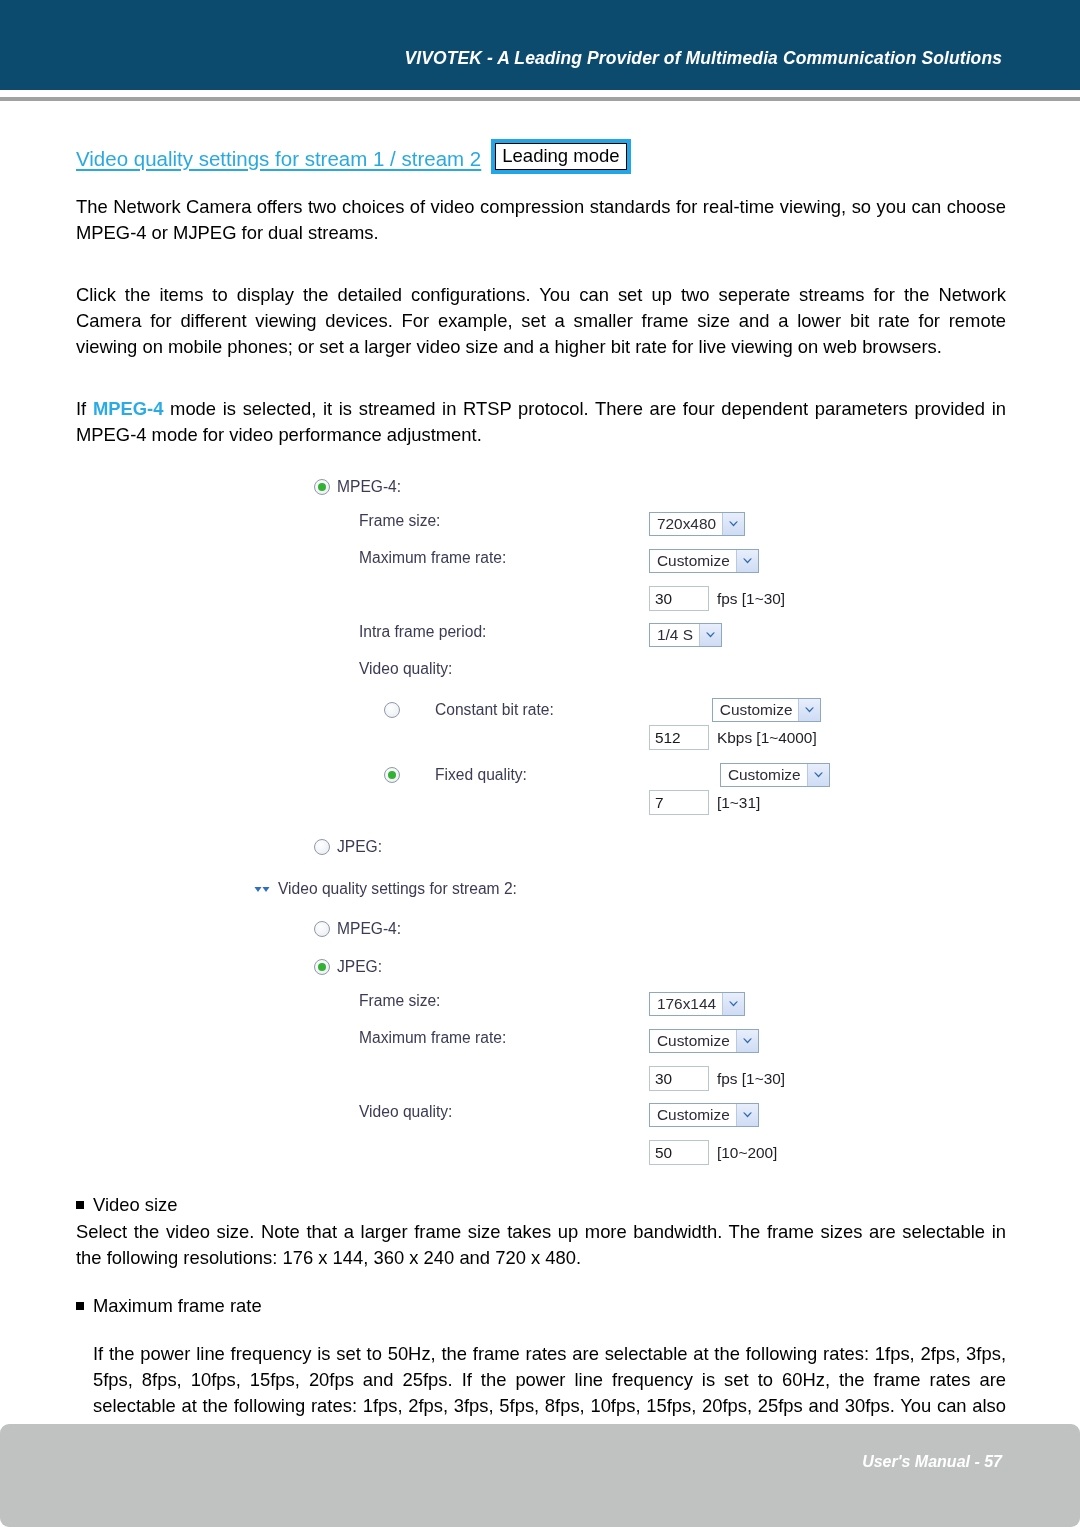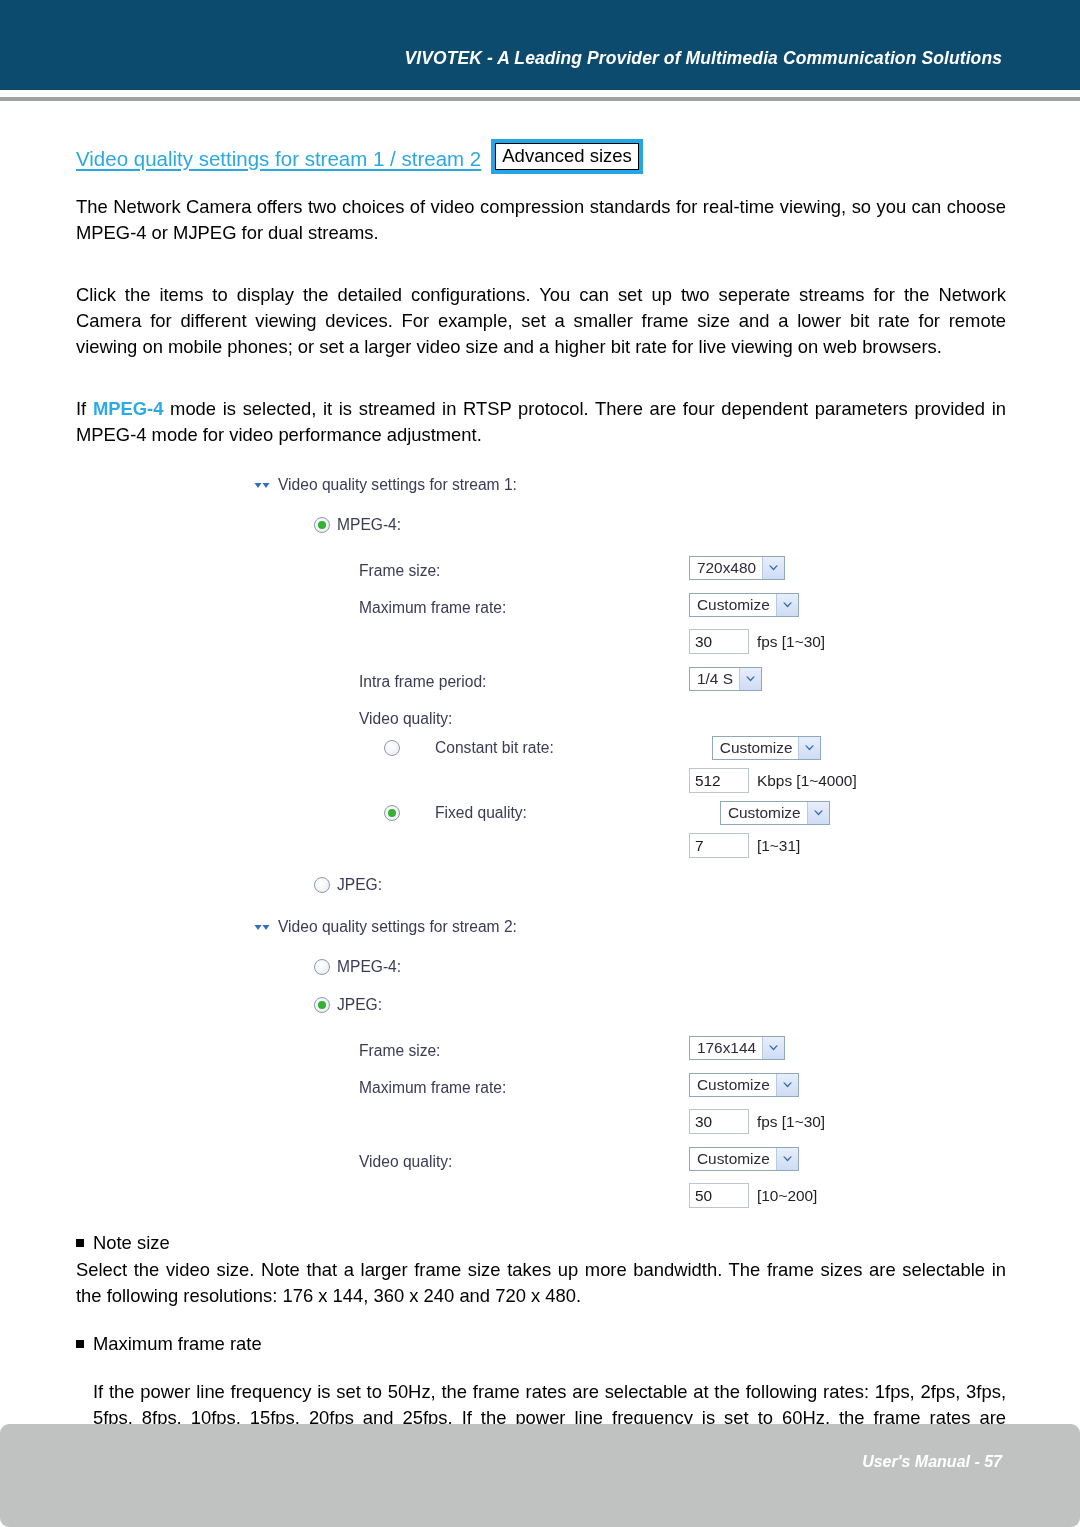--- a/index.html
+++ b/index.html
@@ -141,24 +141,23 @@
     position: absolute;
     left: 3px; top: 3px;
     width: 8px; height: 8px;
     border-radius: 50%;
     background: #33b133;
   }
   .radio-label { font-size: 15.6px; }
 
   .field-row {
     display: flex;
-    align-items: flex-end;
+    align-items: flex-start;
     height: 30px;
     margin-bottom: 7px;
-    gap: 40px;
   }
   .field-label {
     width: 290px;
     margin-left: 105px;
     font-size: 15.6px;
     color: #3b3b55;
     flex: 0 0 auto;
   }
   .ctrl-col {
     margin-left: 0;
@@ -265,161 +264,152 @@
 
 <div class="header-bar">
   <div class="header-title">VIVOTEK - A Leading Provider of Multimedia Communication Solutions</div>
 </div>
 <div class="header-rule"></div>
 
 <div class="content">
 
   <div class="title-row">
     <span class="section-title">Video quality settings for stream 1 / stream 2</span>
-    <span class="adv-badge">Advanced sizes</span>
+    <span class="adv-badge">Leading mode</span>
   </div>
 
   <div class="gap-sm"></div>
   <p class="body">The Network Camera offers two choices of video compression standards for real-time viewing, so you can choose MPEG-4 or MJPEG for dual streams.</p>
 
   <div class="gap-md"></div>
   <p class="body">Click the items to display the detailed configurations. You can set up two seperate streams for the Network Camera for different viewing devices. For example, set a smaller frame size and a lower bit rate for remote viewing on mobile phones; or set a larger video size and a higher bit rate for live viewing on web browsers.</p>
 
   <div class="gap-md"></div>
   <p class="body"><span>If </span><span class="mpeg-hl">MPEG-4</span><span> mode is selected, it is streamed in RTSP protocol. There are four dependent parameters provided  in MPEG-4 mode for video performance adjustment.</span></p>
 
   <div class="panel">
+
+
+    <div class="radio-row">
+      <span class="radio on"></span>
+      <span class="radio-label">MPEG-4:</span>
+    </div>
+
+    <div class="field-row">
+      <span class="field-label">Frame size:</span>
+      <span class="ctrl-col">
+        <span class="sel">
+          <span class="val">720x480</span>
+          <span class="arrowbtn">
+            <svg width="11" height="8" viewBox="0 0 11 8">
+                <path d="M1 1.6 L5.5 6.4 L10 1.6 L8.4 1.6 L5.5 4.6 L2.6 1.6 Z" fill="#2e6bb5"></path>
+              </svg>
+          </span>
+        </span>
+      </span>
+    </div>
+
+    <div class="field-row">
+      <span class="field-label">Maximum frame rate:</span>
+      <span class="ctrl-col">
+        <span class="sel">
+          <span class="val">Customize</span>
+          <span class="arrowbtn">
+            <svg width="11" height="8" viewBox="0 0 11 8">
+                <path d="M1 1.6 L5.5 6.4 L10 1.6 L8.4 1.6 L5.5 4.6 L2.6 1.6 Z" fill="#2e6bb5"></path>
+              </svg>
+          </span>
+        </span>
+      </span>
+    </div>
+
+    <div class="field-row">
+      <span class="field-label"></span>
+      <span class="ctrl-col">
+        <span class="txt">30</span>
+        <span class="suffix">fps [1~30]</span>
+      </span>
+    </div>
+
+    <div class="field-row">
+      <span class="field-label">Intra frame period:</span>
+      <span class="ctrl-col">
+        <span class="sel">
+          <span class="val">1/4 S</span>
+          <span class="arrowbtn">
+            <svg width="11" height="8" viewBox="0 0 11 8">
+                <path d="M1 1.6 L5.5 6.4 L10 1.6 L8.4 1.6 L5.5 4.6 L2.6 1.6 Z" fill="#2e6bb5"></path>
+              </svg>
+          </span>
+        </span>
+      </span>
+    </div>
+
+    <div class="field-row">
+      <span class="field-label">Video quality:</span>
+    </div>
+
+    <div class="radio-row indent2" style="margin-bottom:2px;">
+      <span class="radio"></span>
+      <span class="radio-label">Constant bit rate:</span>
+      <span class="ctrl-col" style="margin-left:130px;">
+        <span class="sel">
+          <span class="val">Customize</span>
+          <span class="arrowbtn">
+            <svg width="11" height="8" viewBox="0 0 11 8">
+                <path d="M1 1.6 L5.5 6.4 L10 1.6 L8.4 1.6 L5.5 4.6 L2.6 1.6 Z" fill="#2e6bb5"></path>
+              </svg>
+          </span>
+        </span>
+      </span>
+    </div>
+
+    <div class="field-row">
+      <span class="field-label"></span>
+      <span class="ctrl-col">
+        <span class="txt">512</span>
+        <span class="suffix">Kbps [1~4000]</span>
+      </span>
+    </div>
+
+    <div class="radio-row indent2" style="margin-bottom:2px;">
+      <span class="radio on"></span>
+      <span class="radio-label">Fixed quality:</span>
+      <span class="ctrl-col" style="margin-left:165px;">
+        <span class="sel">
+          <span class="val">Customize</span>
+          <span class="arrowbtn">
+            <svg width="11" height="8" viewBox="0 0 11 8">
+                <path d="M1 1.6 L5.5 6.4 L10 1.6 L8.4 1.6 L5.5 4.6 L2.6 1.6 Z" fill="#2e6bb5"></path>
+              </svg>
+          </span>
+        </span>
+      </span>
+    </div>
+
+    <div class="field-row">
+      <span class="field-label"></span>
+      <span class="ctrl-col">
+        <span class="txt">7</span>
+        <span class="suffix">[1~31]</span>
+      </span>
+    </div>
+
+    <div class="radio-row" style="margin-top:14px;margin-bottom:18px;">
+      <span class="radio"></span>
+      <span class="radio-label">JPEG:</span>
+    </div>
 
     <div class="sec-head">
       <span class="chev">
         <svg width="17" height="12" viewBox="0 0 17 12">
           <polygon points="0.5,1 7.5,1 4,6" fill="#2f6fbd"></polygon>
           <polygon points="8.5,1 15.5,1 12,6" fill="#2f6fbd"></polygon>
         </svg>
       </span>
-      <span>Video quality settings for stream 1:</span>
-    </div>
-
-    <div class="radio-row">
-      <span class="radio on"></span>
-      <span class="radio-label">MPEG-4:</span>
-    </div>
-
-    <div class="field-row">
-      <span class="field-label">Frame size:</span>
-      <span class="ctrl-col">
-        <span class="sel">
-          <span class="val">720x480</span>
-          <span class="arrowbtn">
-            <svg width="11" height="8" viewBox="0 0 11 8">
-                <path d="M1 1.6 L5.5 6.4 L10 1.6 L8.4 1.6 L5.5 4.6 L2.6 1.6 Z" fill="#2e6bb5"></path>
-              </svg>
-          </span>
-        </span>
-      </span>
-    </div>
-
-    <div class="field-row">
-      <span class="field-label">Maximum frame rate:</span>
-      <span class="ctrl-col">
-        <span class="sel">
-          <span class="val">Customize</span>
-          <span class="arrowbtn">
-            <svg width="11" height="8" viewBox="0 0 11 8">
-                <path d="M1 1.6 L5.5 6.4 L10 1.6 L8.4 1.6 L5.5 4.6 L2.6 1.6 Z" fill="#2e6bb5"></path>
-              </svg>
-          </span>
-        </span>
-      </span>
-    </div>
-
-    <div class="field-row">
-      <span class="field-label"></span>
-      <span class="ctrl-col">
-        <span class="txt">30</span>
-        <span class="suffix">fps [1~30]</span>
-      </span>
-    </div>
-
-    <div class="field-row">
-      <span class="field-label">Intra frame period:</span>
-      <span class="ctrl-col">
-        <span class="sel">
-          <span class="val">1/4 S</span>
-          <span class="arrowbtn">
-            <svg width="11" height="8" viewBox="0 0 11 8">
-                <path d="M1 1.6 L5.5 6.4 L10 1.6 L8.4 1.6 L5.5 4.6 L2.6 1.6 Z" fill="#2e6bb5"></path>
-              </svg>
-          </span>
-        </span>
-      </span>
-    </div>
-
-    <div class="field-row">
-      <span class="field-label">Video quality:</span>
-    </div>
-
-    <div class="radio-row indent2" style="margin-bottom:2px;">
-      <span class="radio"></span>
-      <span class="radio-label">Constant bit rate:</span>
-      <span class="ctrl-col" style="margin-left:130px;">
-        <span class="sel">
-          <span class="val">Customize</span>
-          <span class="arrowbtn">
-            <svg width="11" height="8" viewBox="0 0 11 8">
-                <path d="M1 1.6 L5.5 6.4 L10 1.6 L8.4 1.6 L5.5 4.6 L2.6 1.6 Z" fill="#2e6bb5"></path>
-              </svg>
-          </span>
-        </span>
-      </span>
-    </div>
-
-    <div class="field-row">
-      <span class="field-label"></span>
-      <span class="ctrl-col">
-        <span class="txt">512</span>
-        <span class="suffix">Kbps [1~4000]</span>
-      </span>
-    </div>
-
-    <div class="radio-row indent2" style="margin-bottom:2px;">
-      <span class="radio on"></span>
-      <span class="radio-label">Fixed quality:</span>
-      <span class="ctrl-col" style="margin-left:165px;">
-        <span class="sel">
-          <span class="val">Customize</span>
-          <span class="arrowbtn">
-            <svg width="11" height="8" viewBox="0 0 11 8">
-                <path d="M1 1.6 L5.5 6.4 L10 1.6 L8.4 1.6 L5.5 4.6 L2.6 1.6 Z" fill="#2e6bb5"></path>
-              </svg>
-          </span>
-        </span>
-      </span>
-    </div>
-
-    <div class="field-row">
-      <span class="field-label"></span>
-      <span class="ctrl-col">
-        <span class="txt">7</span>
-        <span class="suffix">[1~31]</span>
-      </span>
-    </div>
-
-    <div class="radio-row" style="margin-top:14px;margin-bottom:18px;">
-      <span class="radio"></span>
-      <span class="radio-label">JPEG:</span>
-    </div>
-
-    <div class="sec-head">
-      <span class="chev">
-        <svg width="17" height="12" viewBox="0 0 17 12">
-          <polygon points="0.5,1 7.5,1 4,6" fill="#2f6fbd"></polygon>
-          <polygon points="8.5,1 15.5,1 12,6" fill="#2f6fbd"></polygon>
-        </svg>
-      </span>
       <span>Video quality settings for stream 2:</span>
     </div>
 
     <div class="radio-row">
       <span class="radio"></span>
       <span class="radio-label">MPEG-4:</span>
     </div>
 
     <div class="radio-row">
       <span class="radio on"></span>
@@ -482,21 +472,21 @@
         <span class="txt">50</span>
         <span class="suffix">[10~200]</span>
       </span>
     </div>
 
   </div>
 
   <div class="bullets">
     <div class="bullet-head">
       <span class="bullet-sq"></span>
-      <span>Note size</span>
+      <span>Video size</span>
     </div>
     <p class="bullet-body" style="margin:0 0 22px 0;">Select the video size. Note that a larger frame size takes up more bandwidth. The frame sizes are selectable in the following resolutions: 176 x 144, 360 x 240 and 720 x 480.</p>
 
     <div class="bullet-head">
       <span class="bullet-sq"></span>
       <span>Maximum frame rate</span>
     </div>
 
     <p class="bullet-body" style="margin:22px 0 0 17px;"><span>If the power line frequency is set to 50Hz, the frame rates are selectable at the following rates: 1fps, 2fps, 3fps, 5fps, 8fps, 10fps, 15fps, 20fps and 25fps. If the power line frequency is set to 60Hz, the frame rates are selectable at the following rates: 1fps, 2fps, 3fps, 5fps, 8fps, 10fps, 15fps, 20fps, 25fps and 30fps. You can also select </span><b class="strong">Customize</b><span>, and manually enter a value.</span></p>
   </div>

